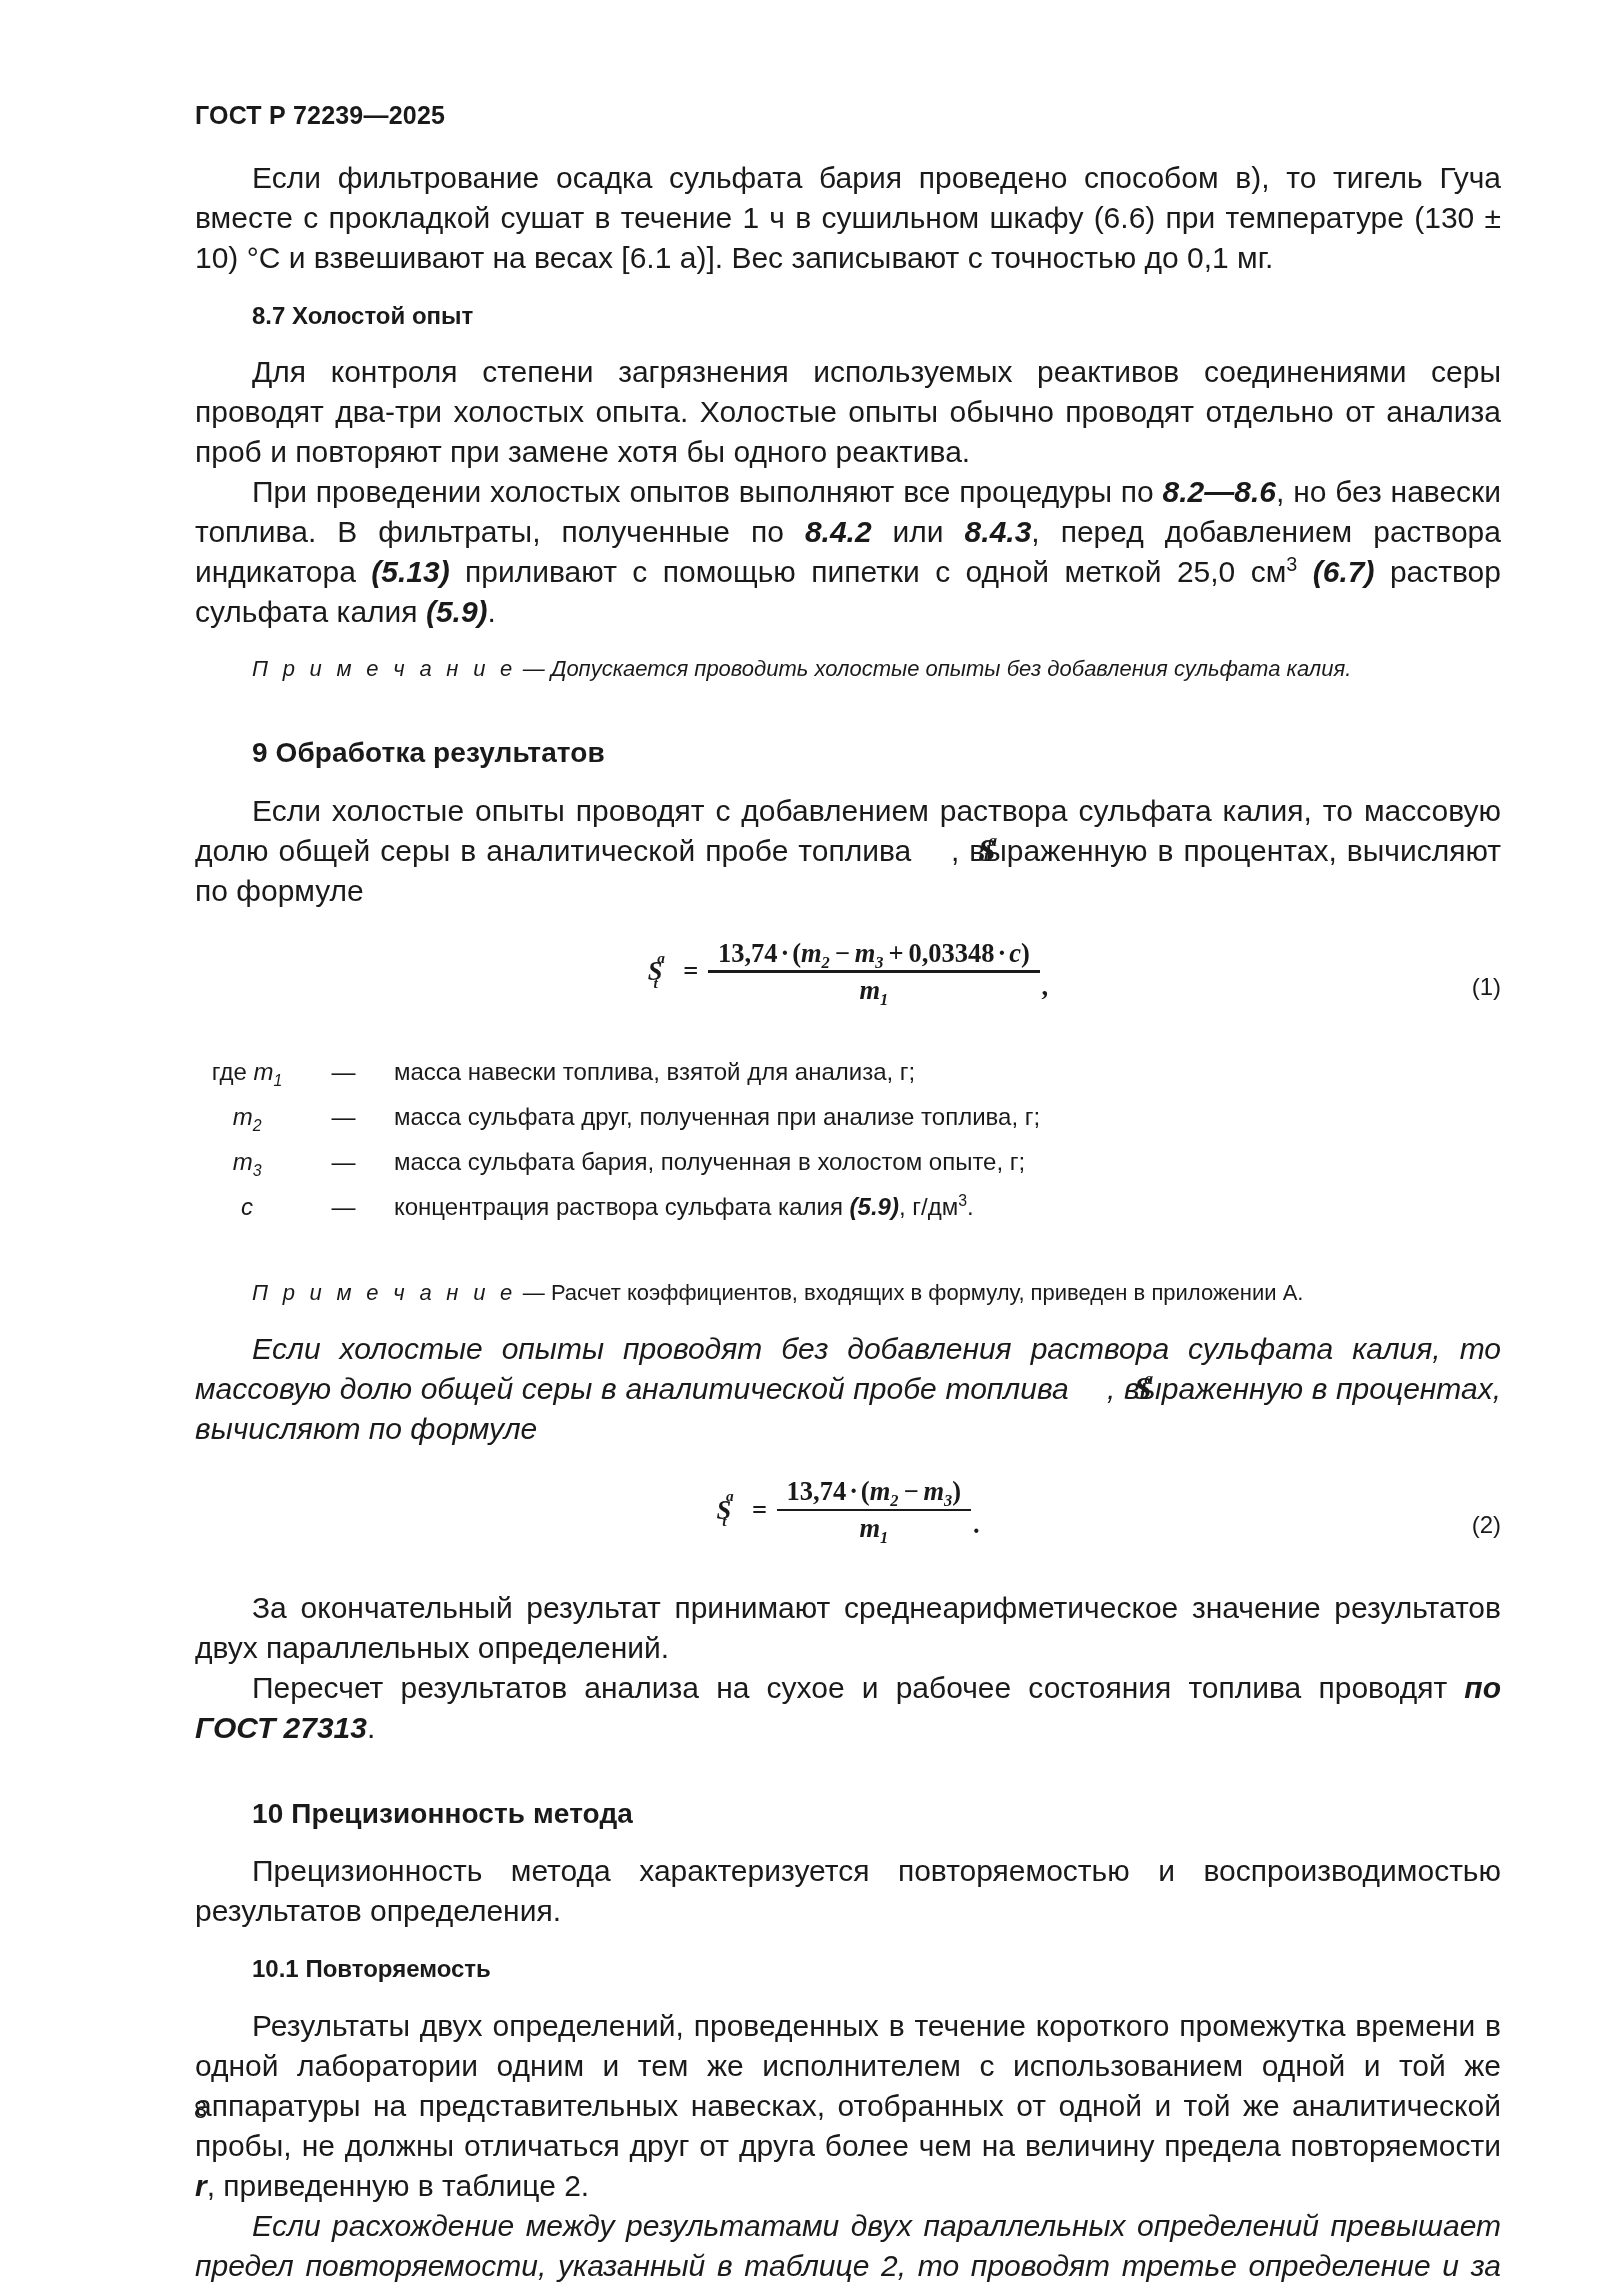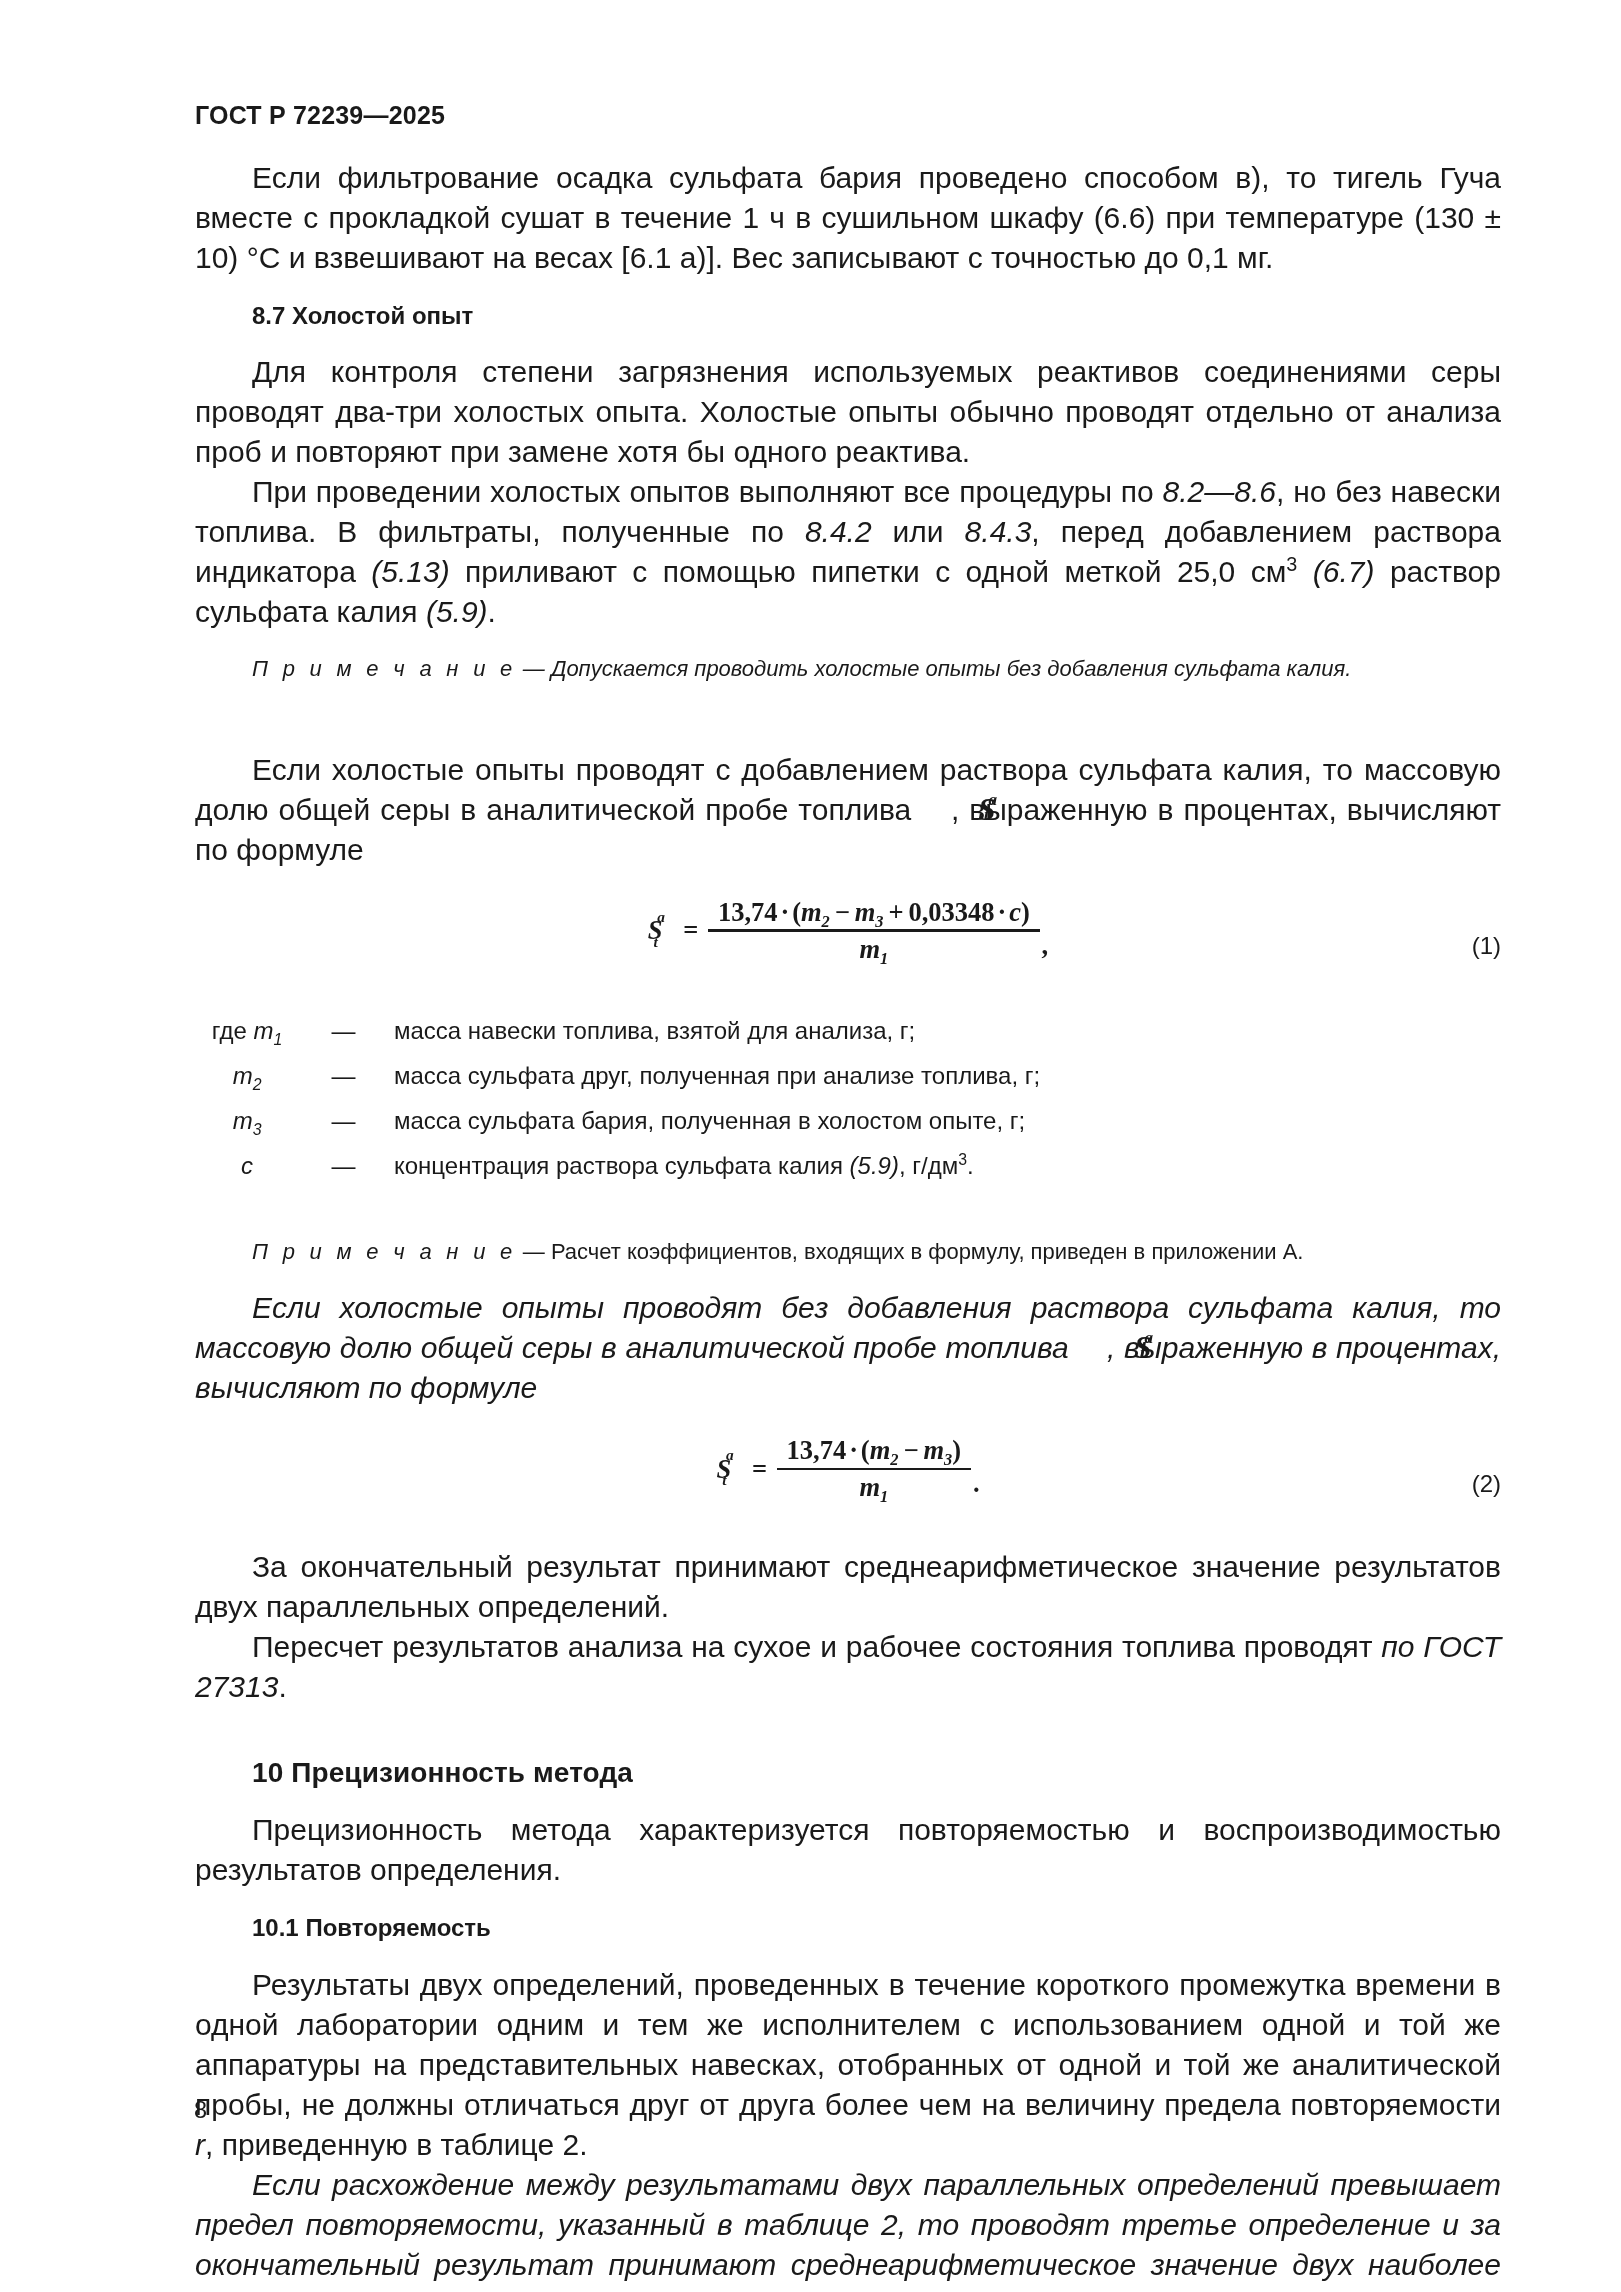--- a/index.html
+++ b/index.html
@@ -202,21 +202,21 @@
 
   
   .page-num {
     position: absolute;
     left: 194px;
     top: 2099px;
     font-size: 23.5px;
     line-height: 1;
   }
 
-  em.i { font-style: italic; }
+  em.i { font-style: italic; font-weight: bold; }
 </style>
 </head>
 <body>
 
 <div class="page">
 
   <div class="doc-header">ГОСТ Р 72239—2025</div>
 
   <div class="spacer-md"></div>
 
@@ -233,20 +233,21 @@
     <p class="t">Для контроля степени загрязнения используемых реактивов соединениями серы проводят два-три холостых опыта. Холостые опыты обычно проводят отдельно от анализа проб и повторяют при замене хотя бы одного реактива.</p>
 
     <p class="t"><span>При проведении холостых опытов выполняют все процедуры по </span><em class="i">8.2—8.6</em><span>, но без навески топлива. В фильтраты, полученные по </span><em class="i">8.4.2</em><span> или </span><em class="i">8.4.3</em><span>, перед добавлением раствора индикатора </span><em class="i">(5.13)</em><span> приливают с помощью пипетки с одной меткой 25,0 см</span><span class="vsup">3</span> <em class="i">(6.7)</em><span> раствор сульфата калия </span><em class="i">(5.9)</em><span>.</span></p>
 
     <div class="spacer-sm"></div>
 
     <p class="note italic-body"><span class="lbl">П р и м е ч а н и е</span> <span>—</span> <span>Допускается проводить холостые опыты без добавления сульфата калия.</span></p>
 
     <div class="spacer-lg"></div>
 
+    <h2 class="section">9 Обработка результатов</h2>
 
     <div class="spacer-sm"></div>
 
     <p class="t"><span>Если холостые опыты проводят с добавлением раствора сульфата калия, то массовую долю общей серы в аналитической пробе топлива </span><span class="Sinl"><span class="s-letter">S</span><span class="s-sup">a</span><span class="s-sub">t</span></span><span>, выраженную в процентах, вычисляют по формуле</span></p>
   </div>
 
   <div class="spacer-md"></div>
 
   <div class="formula-row">
     <span class="math">

